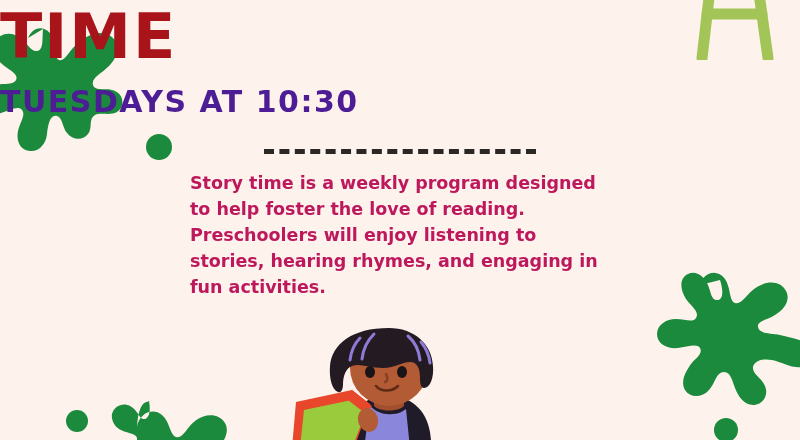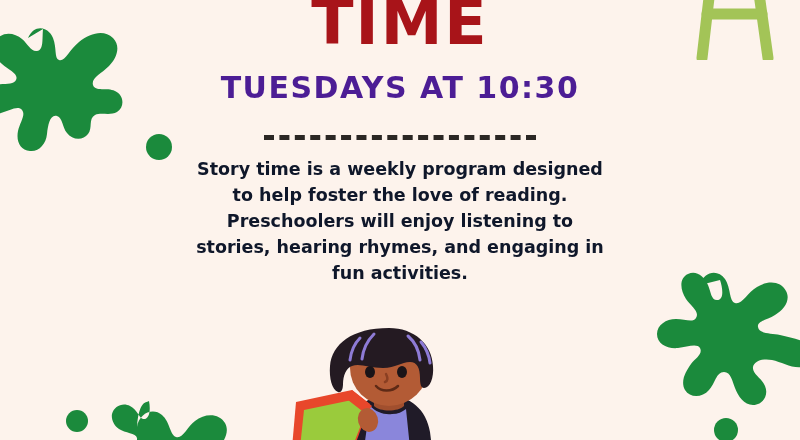--- a/index.html
+++ b/index.html
@@ -27,22 +27,21 @@
               background:#1B8A3C; border-radius:50%; }
 
   .splat-bl { left:95px;   top:375px; width:215px; height:150px; }
   .dot-bl   { left:66px;   top:410px; width:22px;  height:22px;
               background:#1B8A3C; border-radius:50%; }
 
   .ladder   { left:676px;  top:-30px; width:116px; height:90px; }
 
   
   .content {
-    position:absolute; left:0; right:0; top:0;
-    text-align:center;
+    position:absolute; left:0; right:0; top:14px;
     z-index:4;
   }
   #title {
     color:#A81419;
     font-size:62px;
     font-weight:700;
     letter-spacing:2px;
     line-height:58px;
     margin-top:-6px;
     font-family:"DejaVu Sans", sans-serif;
@@ -55,21 +54,21 @@
     margin-top:18px;
     font-family:"DejaVu Sans", sans-serif;
   }
   #divider {
     width:272px;
     height:0;
     margin:30px auto 0 auto;
     border-top:5px dashed #2B2724;
   }
   #body-text {
-    color:#0f172a;
+    color:#be185d;
     font-size:17.5px;
     font-weight:700;
     line-height:26px;
     width:420px;
     margin:16px auto 0 auto;
     font-family:"DejaVu Sans", sans-serif;
   }
 
   
   .child { position:absolute; left:290px; top:328px; width:210px; height:120px; z-index:5; }

